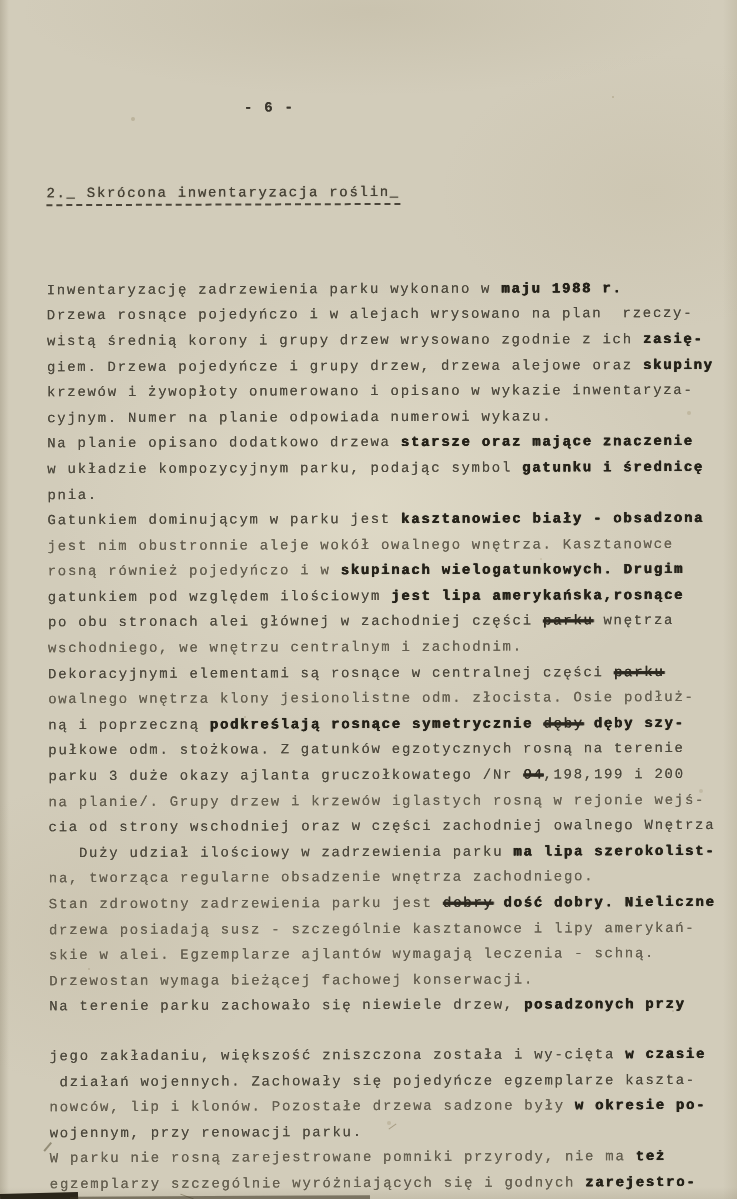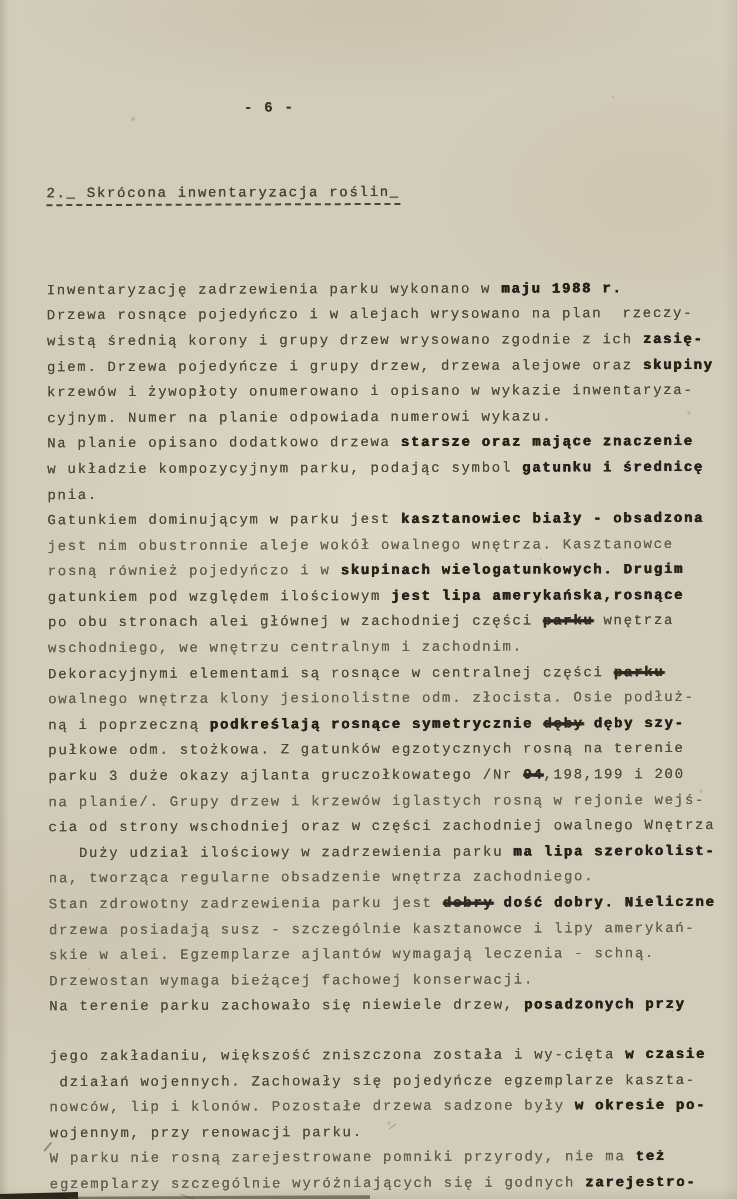--- a/index.html
+++ b/index.html
@@ -43,21 +43,21 @@
     color:#464135;
     text-shadow:0 0 0.7px rgba(60,55,42,0.85);
   }
   .para{margin:0;}
   .para.gap{margin-top:24px;}
   .line{height:25.6px;text-shadow:0 0 0.6px rgba(70,64,50,0.75);}
   .seg.n{color:#4b473c;}
   .seg.f{color:#655f50;}
   .seg.b{color:#252219;font-weight:bold;text-shadow:0.4px 0 0 #252219, 0 0 0.7px rgba(30,27,20,0.9);}
   .seg.s{
-    color:#2e2a21;font-weight:bold;
+    color:#2e2a21;font-weight:normal;
     text-decoration:line-through;
     text-decoration-thickness:2.5px;
     text-shadow:0.5px 0 0 #2e2a21;
   }
   
   .edge-wedge{
     position:absolute;left:0;bottom:0;width:78px;height:9px;
     background:#2b261a;
     transform:rotate(-1.6deg) translateY(3px);
   }

